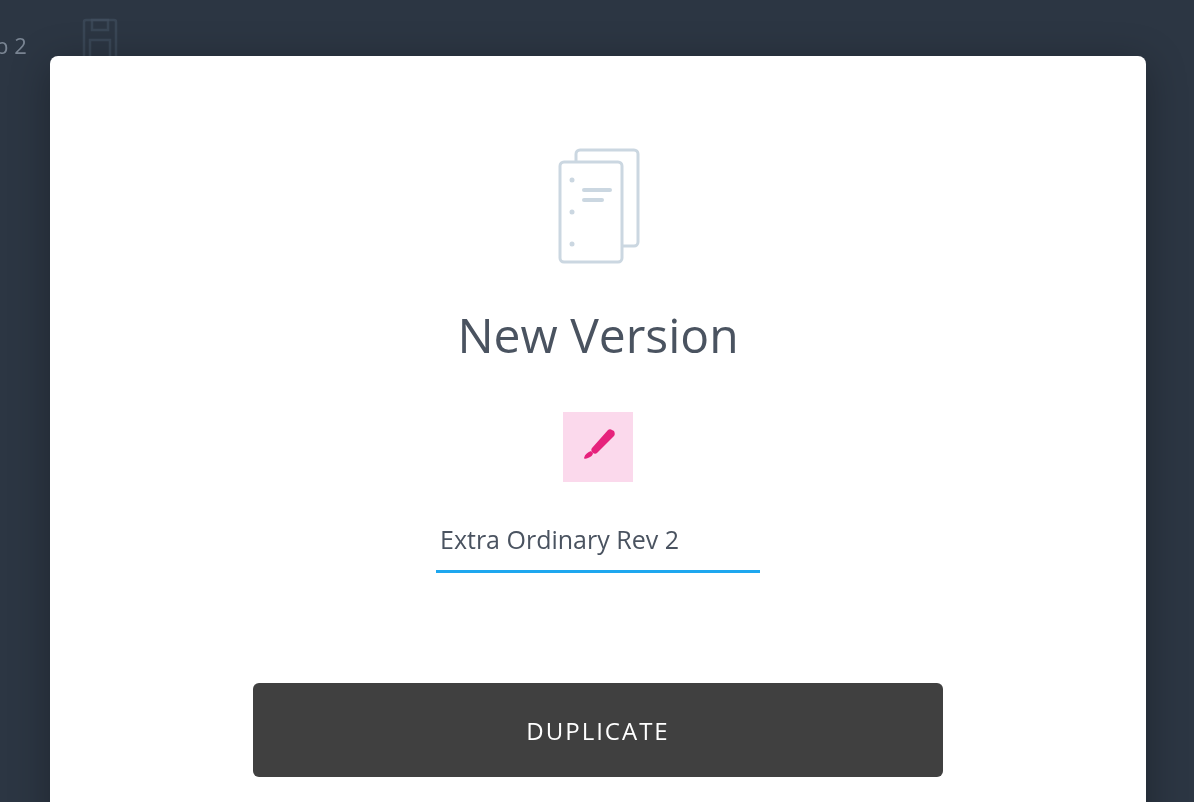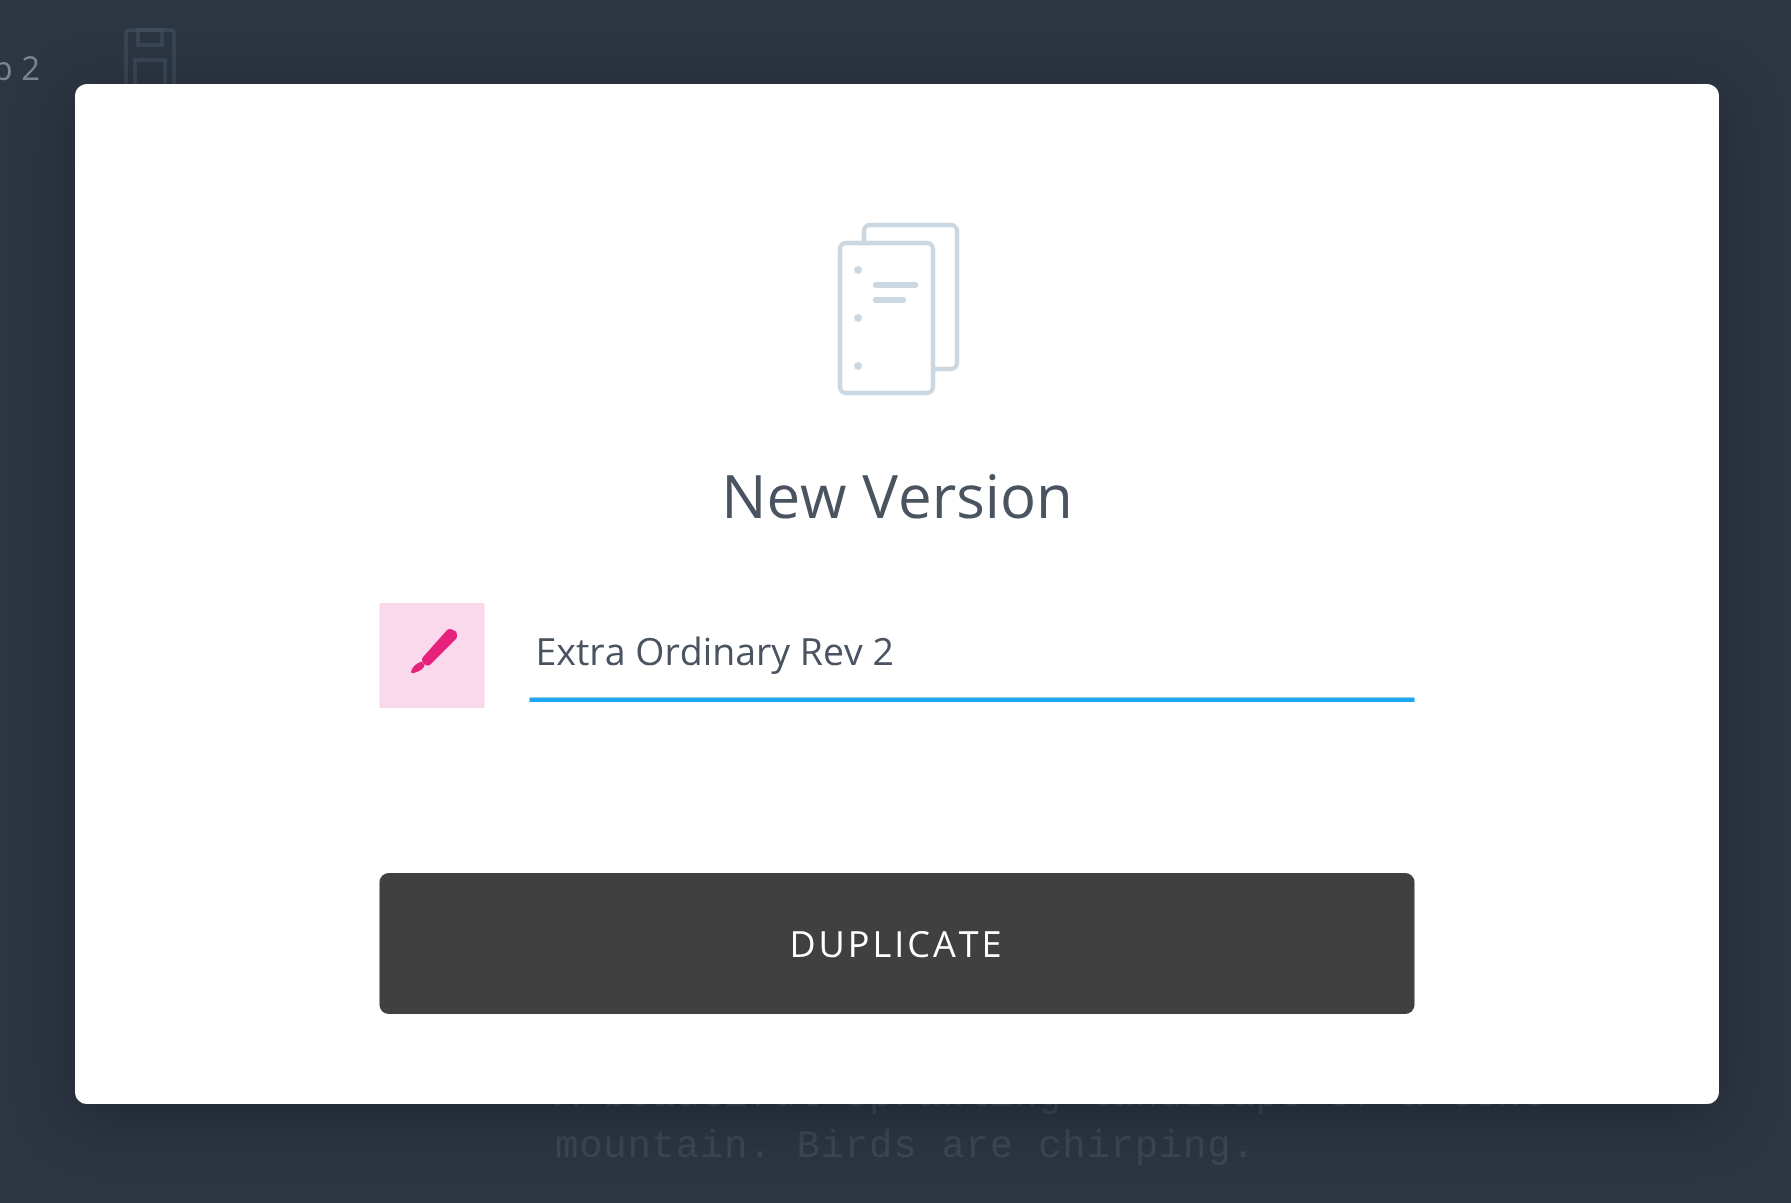--- a/index.html
+++ b/index.html
@@ -69,32 +69,33 @@
       align-items: center;
     }
 
     .doc-icon {
       width: 100px;
       height: 130px;
       margin-bottom: 28px;
     }
 
     .modal-title {
-      font-size: 40px;
+      font-size: 48px;
       font-weight: 400;
       color: #4a5360;
       margin-bottom: 45px;
     }
 
     .input-row {
       display: flex;
       align-items: center;
       width: 690px;
       gap: 30px;
       margin-bottom: 110px;
+      flex-direction: column;
     }
 
     .color-swatch {
       width: 70px;
       height: 70px;
       background: #fbd9ec;
       display: flex;
       align-items: center;
       justify-content: center;
       flex-shrink: 0;

